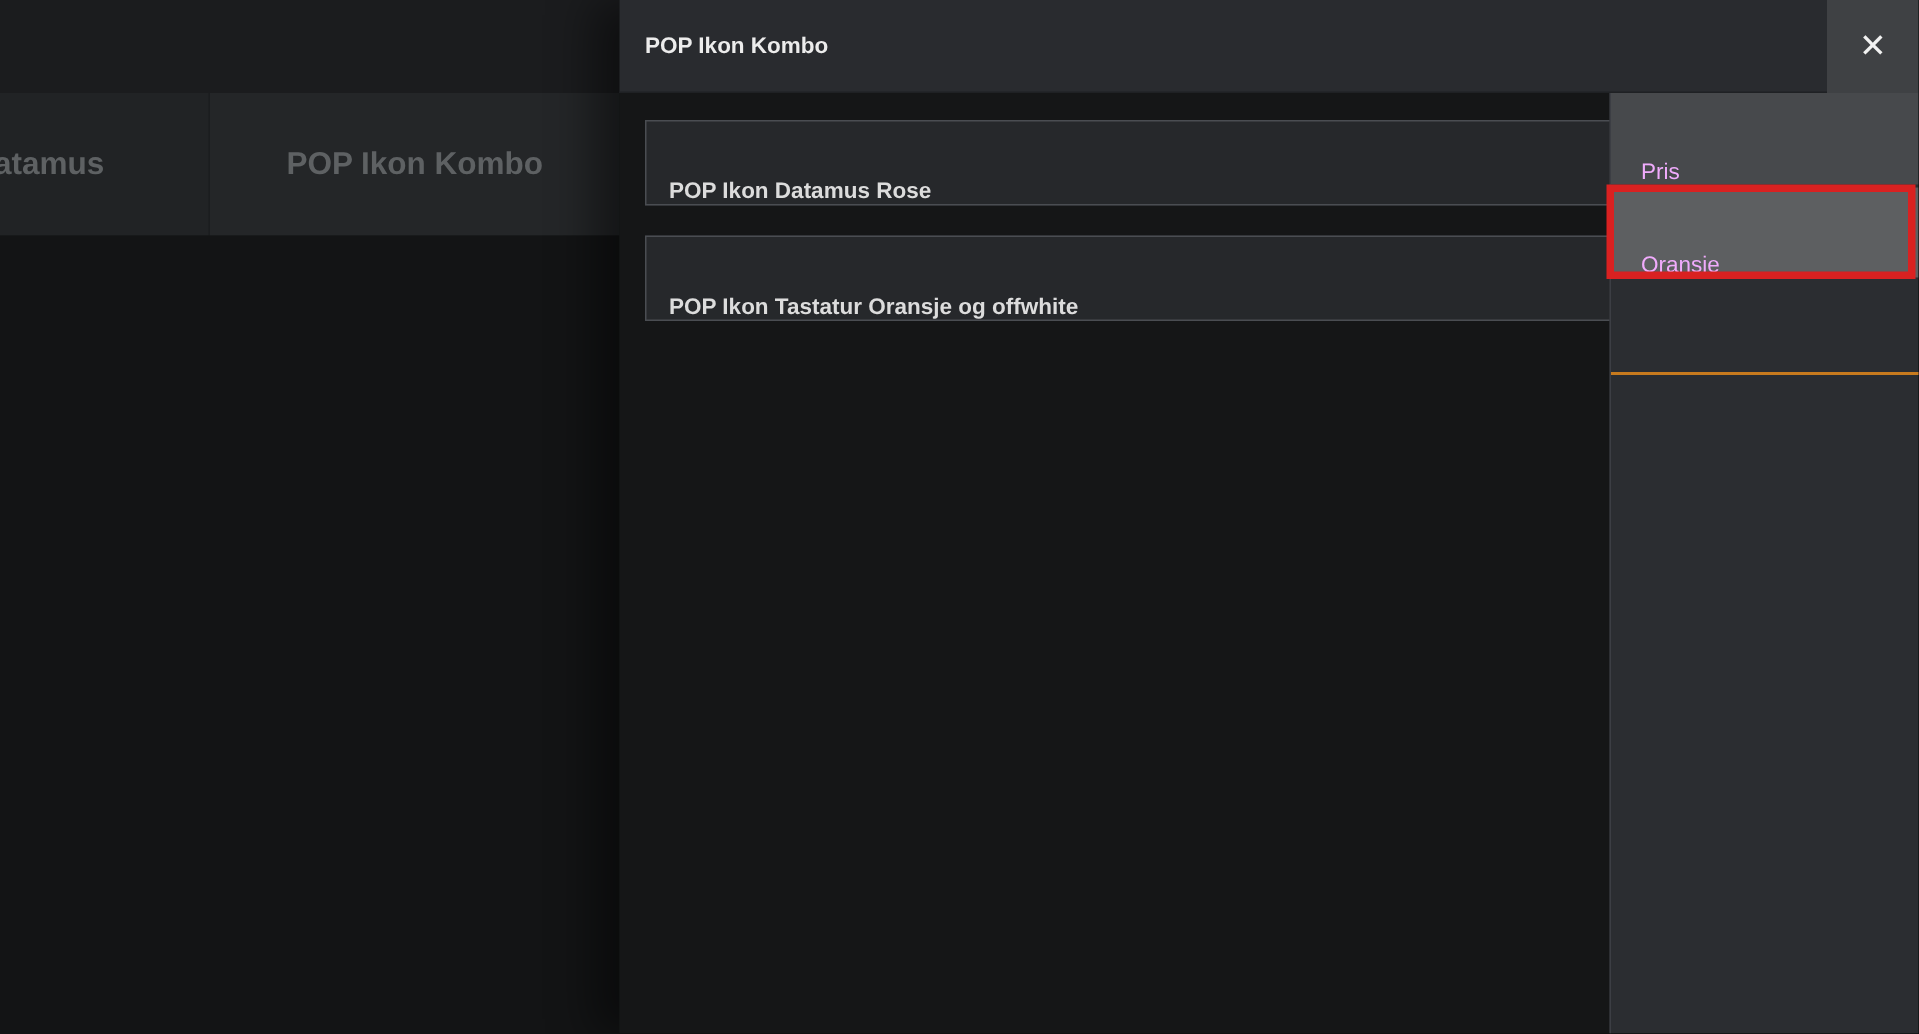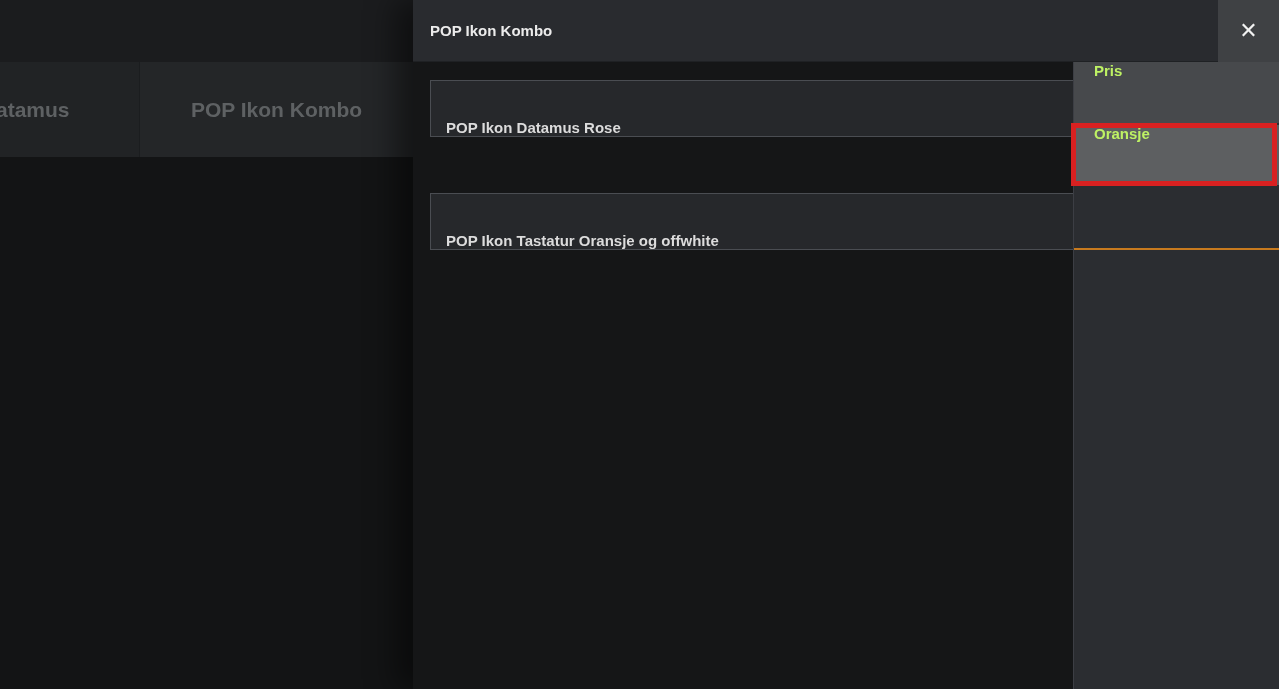--- a/index.html
+++ b/index.html
@@ -54,35 +54,35 @@
   .modal-main {
     position: absolute; left: 0; top: 62px; width: 660px; height: 627px;
     background: #151617;
   }
   .dropdown {
     position: absolute; left: 17px; width: 716px; height: 57px;
     background: #26282b; border: 1px solid #4a4d52;
     display: flex; align-items: flex-end; cursor: pointer;
   }
   .dropdown.first { top: 18px; }
-  .dropdown.second { top: 95px; margin-top: 36px; }
+  .dropdown.second { top: 95px; }
   .dropdown-value {
     margin-left: 15px; color: #dcdcdc; font-weight: bold; font-size: 15px;
     flex: 1; white-space: nowrap; overflow: hidden;
   }
   .dropdown-chevron { margin-right: 18px; display: flex; align-items: center; }
 
   
   .sidebar {
     position: absolute; left: 660px; top: 62px; width: 206px; height: 627px;
     background: #2b2d31; border-left: 1px solid #3c3e44;
   }
   .sidebar-item {
-    width: 100%; display: flex; align-items: flex-start;
-    color: #bef264; font-weight: bold; font-size: 15px;
+    width: 100%; display: flex; align-items: flex-end;
+    color: #f0abfc; font-weight: normal; font-size: 15px;
     padding-left: 20px; cursor: pointer;
   }
   .sidebar-item.pris { height: 61px; background: #47494c; }
   .sidebar-item.innhold { height: 60px; background: #5d5f61; margin-top: 2px; }
   .innhold-underline {
     position: absolute; left: 0; top: 186px; width: 206px; height: 2px;
     background: #c77a1e;
   }
 
   

